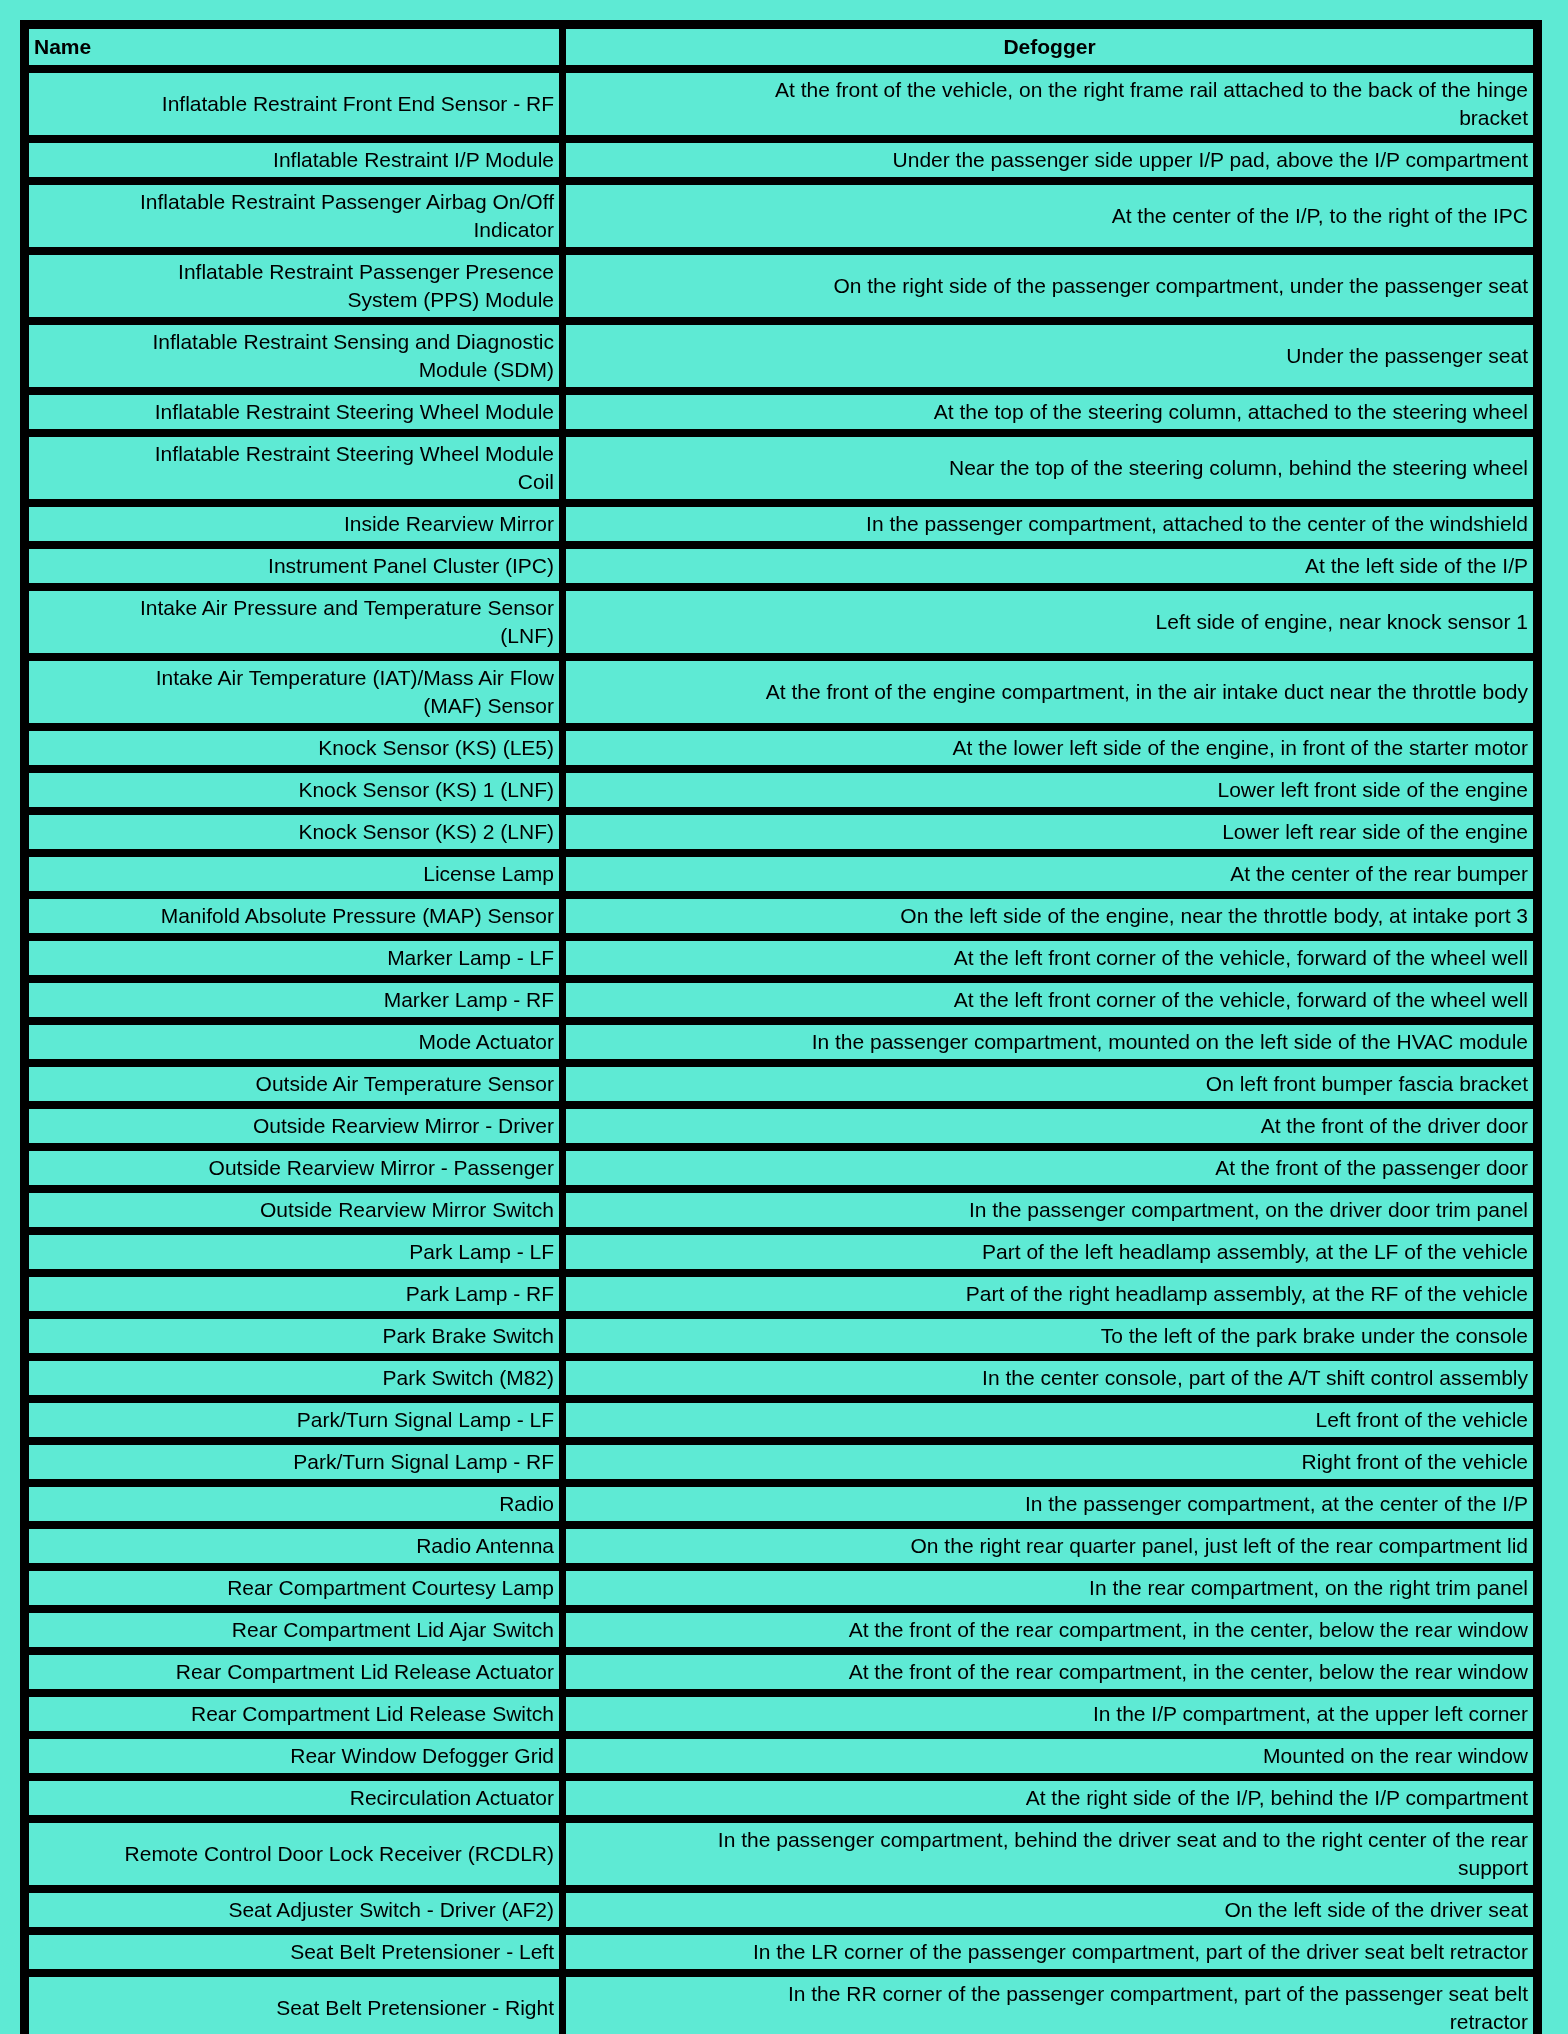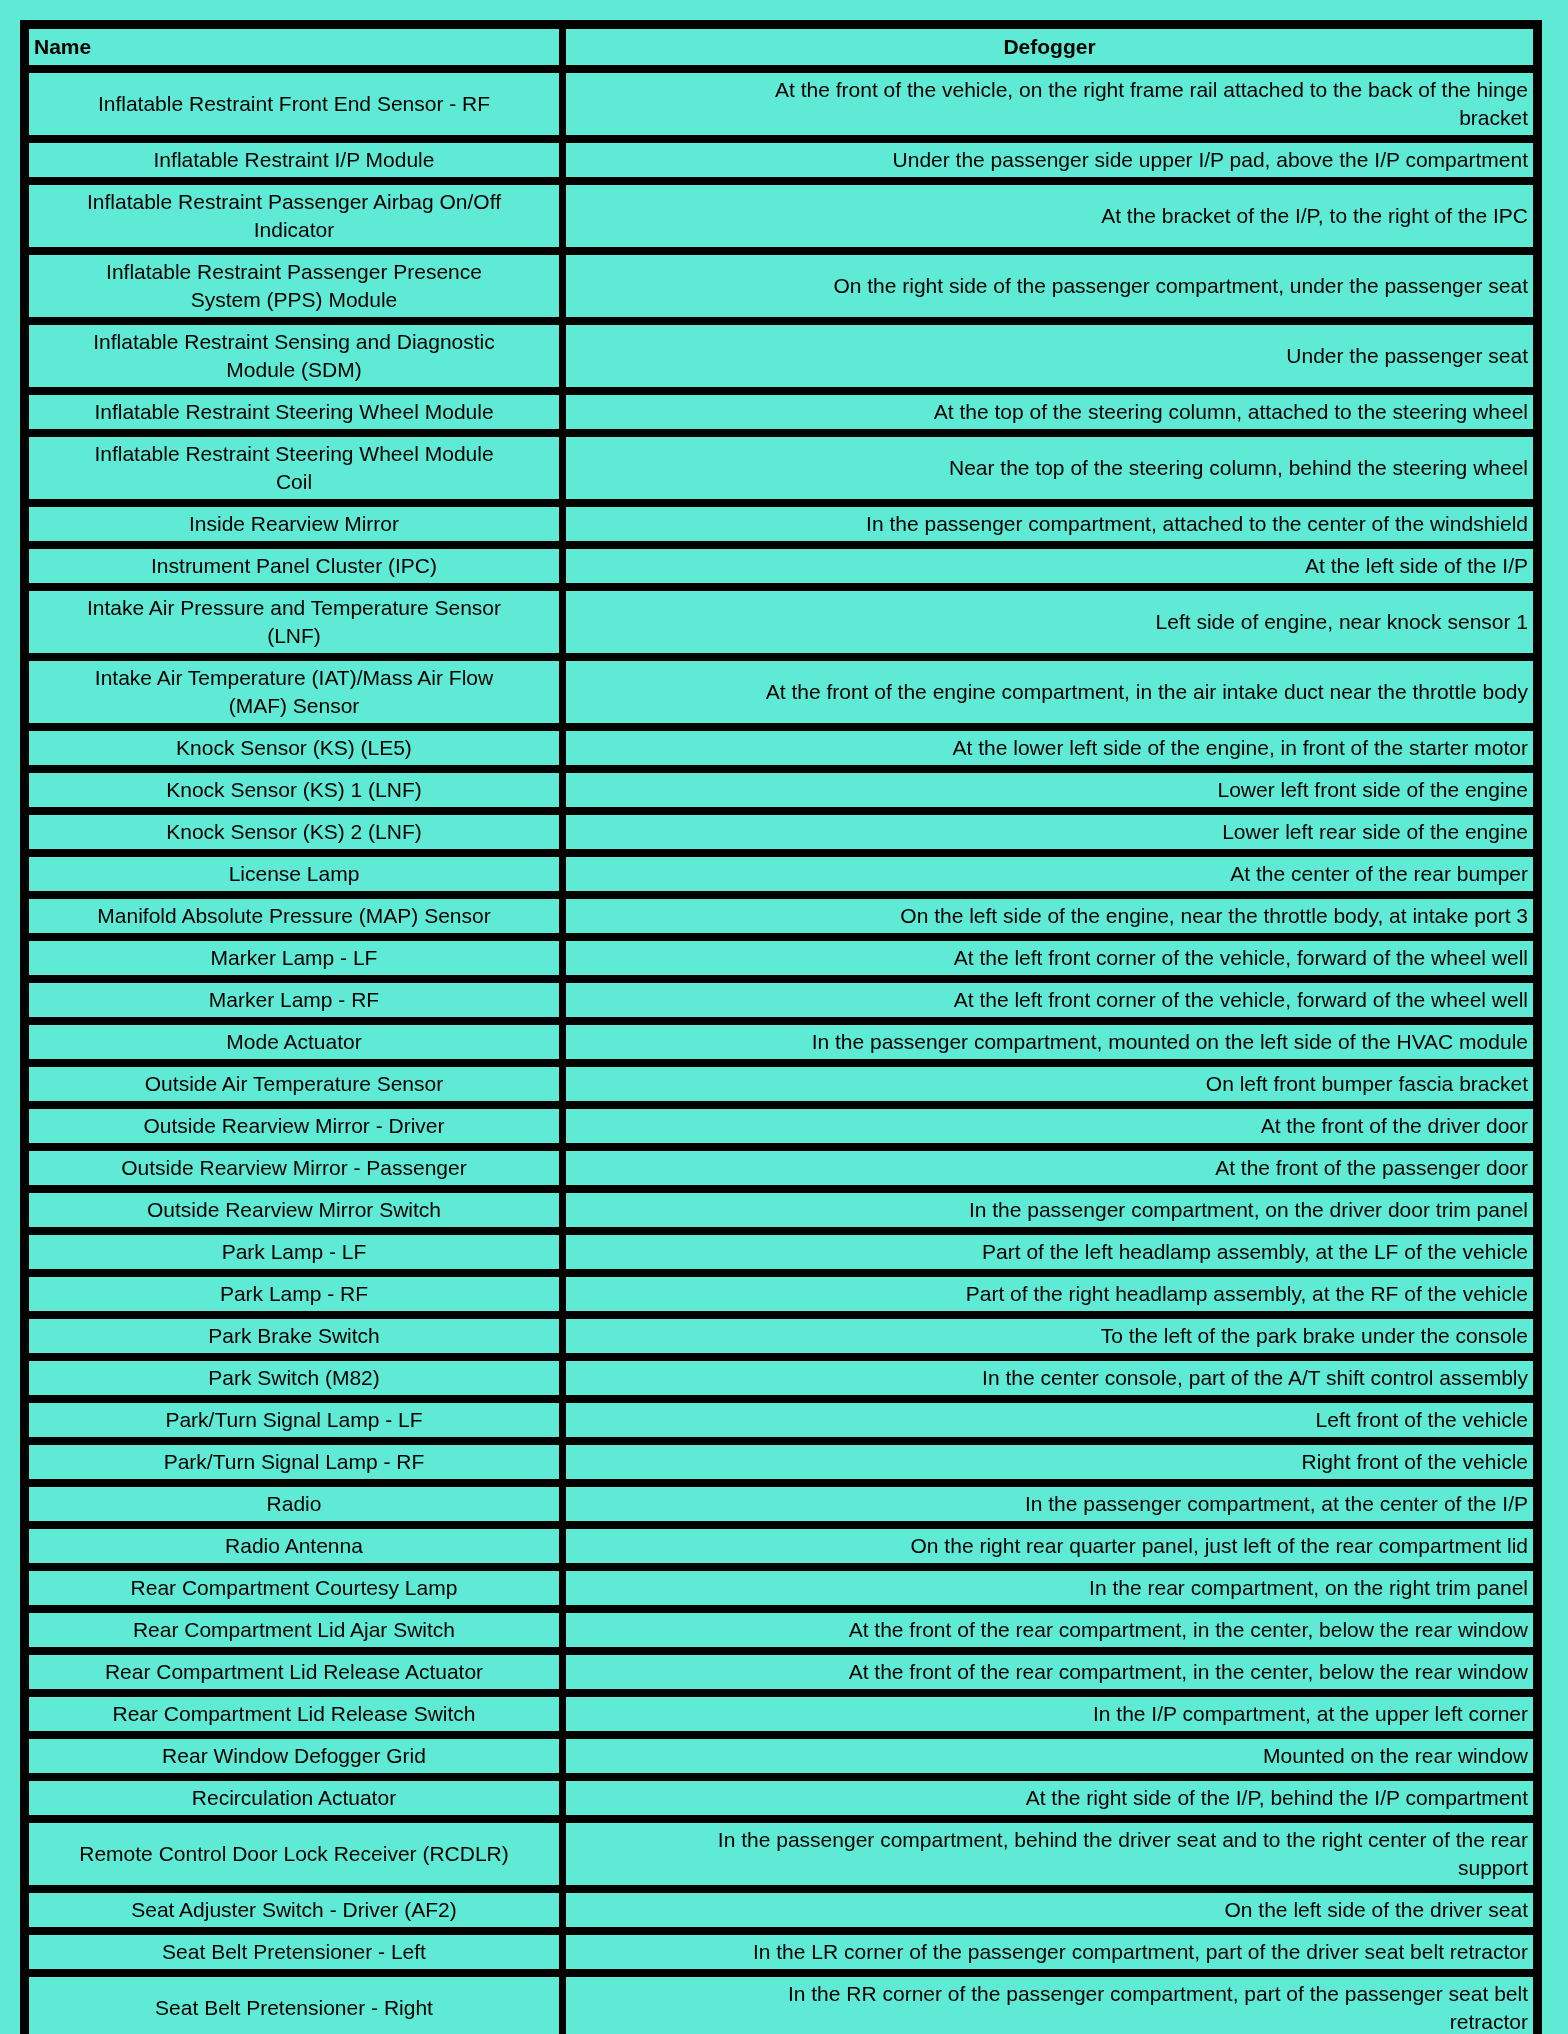--- a/index.html
+++ b/index.html
@@ -41,21 +41,21 @@
   }
   th.col-name {
     text-align: left;
     width: 520px;
   }
   th.col-location {
     text-align: center;
   }
   td.name-cell {
     width: 520px;
-    text-align: center;
+    text-align: right;
   }
   td.location-cell {
     text-align: right;
   }
 </style>
 </head>
 <body>
 
 <div class="page">
   <table class="component-table">
@@ -71,21 +71,21 @@
     <td class="location-cell">At the front of the vehicle, on the right frame rail attached to the back of the hinge
 bracket</td>
   </tr>
         <tr>
     <td class="name-cell">Inflatable Restraint I/P Module</td>
     <td class="location-cell">Under the passenger side upper I/P pad, above the I/P compartment</td>
   </tr>
         <tr>
     <td class="name-cell">Inflatable Restraint Passenger Airbag On/Off
 Indicator</td>
-    <td class="location-cell">At the bracket of the I/P, to the right of the IPC</td>
+    <td class="location-cell">At the center of the I/P, to the right of the IPC</td>
   </tr>
         <tr>
     <td class="name-cell">Inflatable Restraint Passenger Presence
 System (PPS) Module</td>
     <td class="location-cell">On the right side of the passenger compartment, under the passenger seat</td>
   </tr>
         <tr>
     <td class="name-cell">Inflatable Restraint Sensing and Diagnostic
 Module (SDM)</td>
     <td class="location-cell">Under the passenger seat</td>

